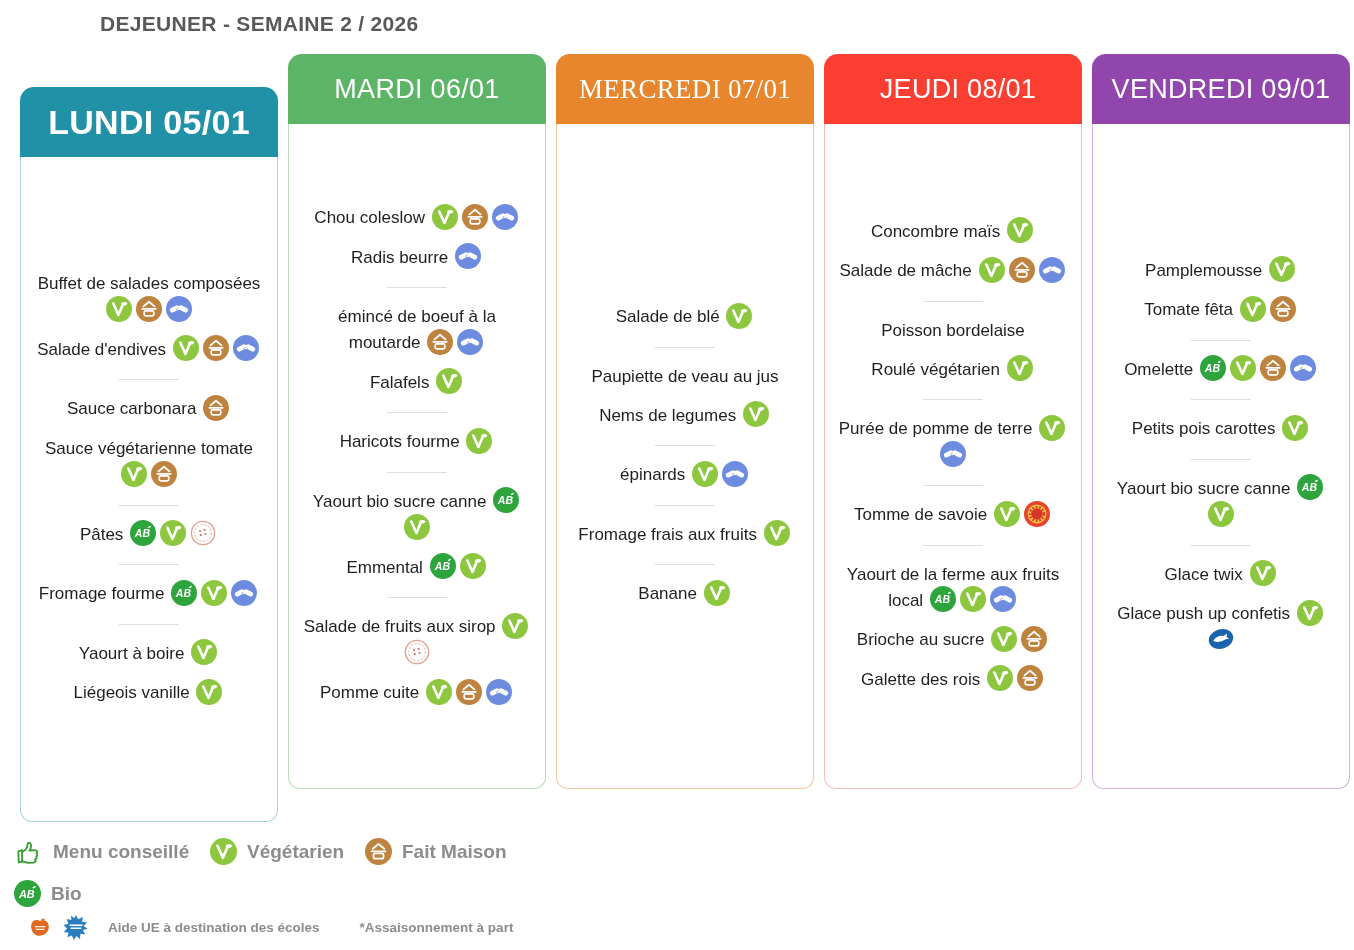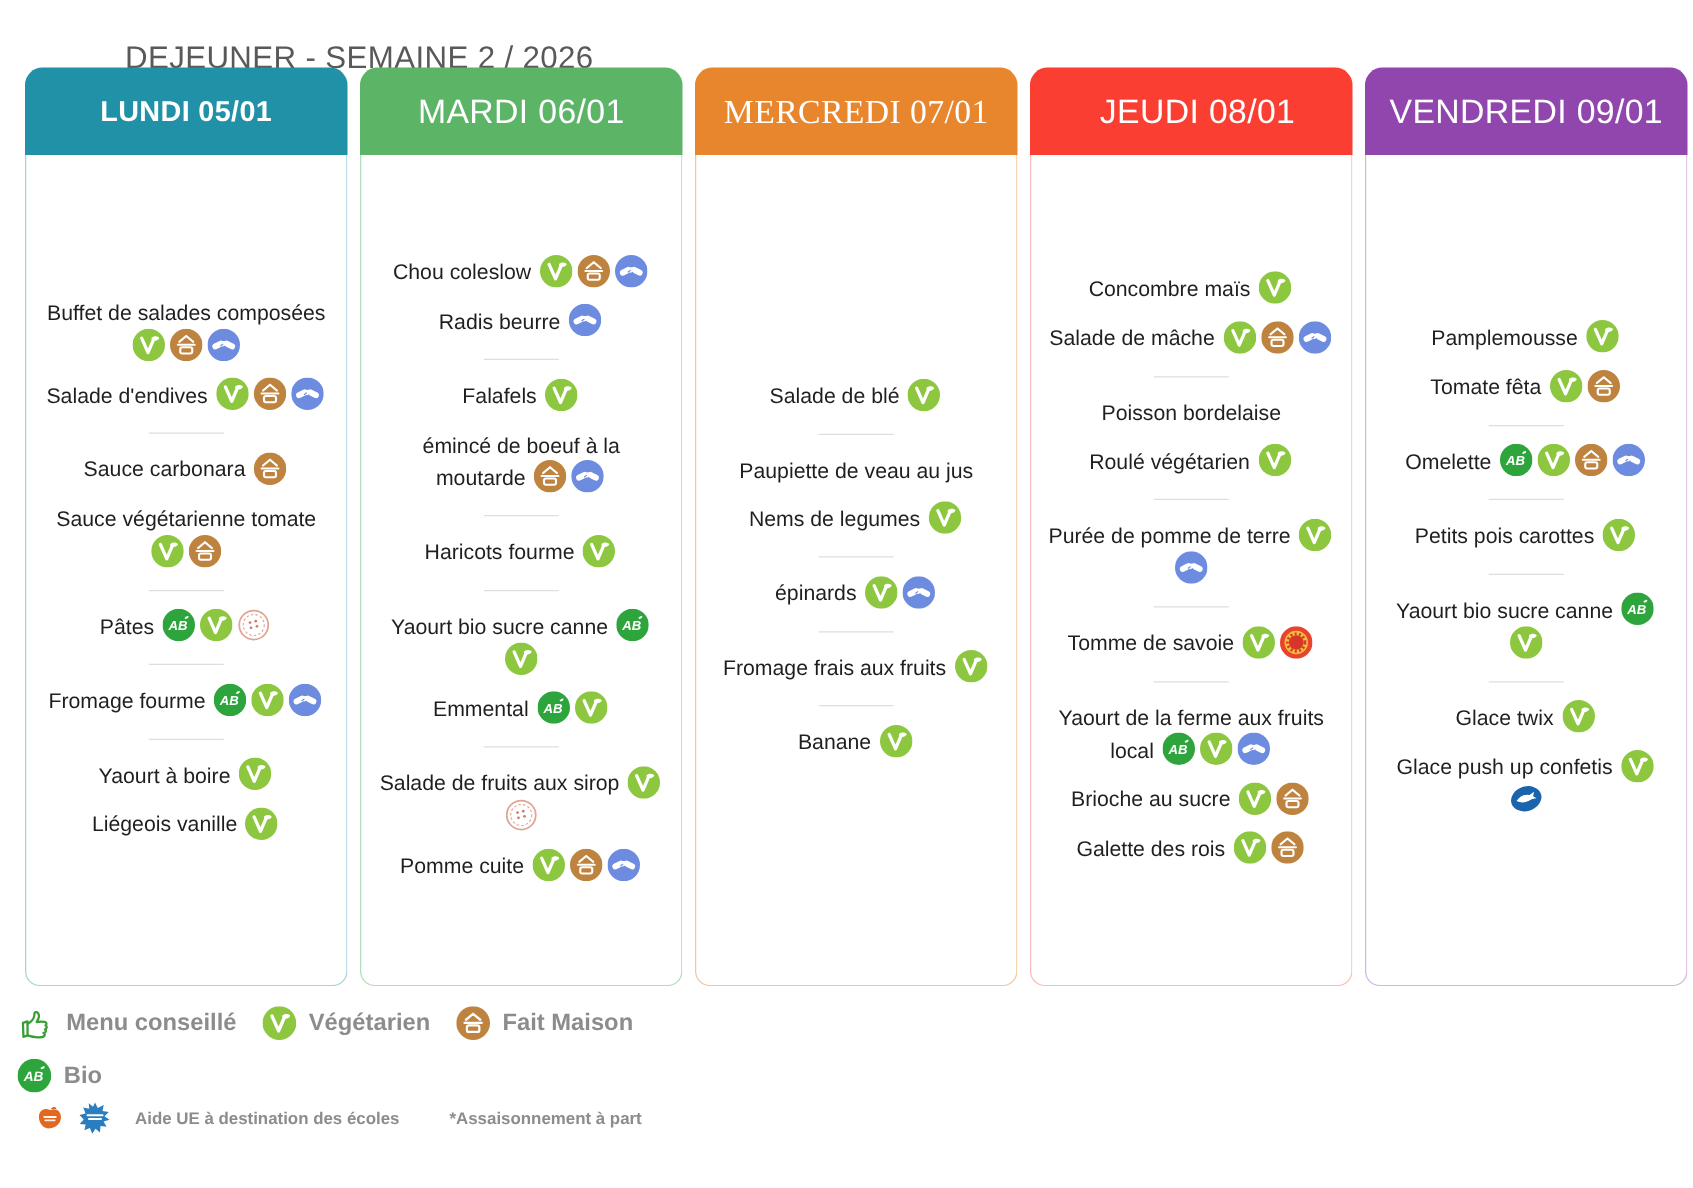--- a/index.html
+++ b/index.html
@@ -1,31 +1,31 @@
 <!DOCTYPE html>
 <html><head>
 <meta charset="utf-8">
 <style>
   html,body{margin:0;padding:0;background:#ffffff;}
   body{width:1354px;height:950px;font-family:"Liberation Sans",sans-serif;overflow:hidden;}
 
   .page-title{
-    padding:32px 0 0 100px;
-    font-size:25px;font-weight:normal;color:#595959;letter-spacing:.3px;
+    padding:12px 0 0 100px;
+    font-size:21px;font-weight:bold;color:#595959;letter-spacing:.3px;
     height:38px;box-sizing:border-box;
   }
 
   .board{display:flex;gap:10px;padding-left:20px;margin-top:16px;}
   .col{width:258px;display:flex;flex-direction:column;box-sizing:border-box;}
   .col-header{
     height:70px;border-radius:14px 14px 0 0;color:#fff;
     display:flex;align-items:center;justify-content:center;
     font-size:27px;letter-spacing:.3px;
   }
-  .col.bold .col-header{font-weight:bold;font-size:23px;}
+  .col.bold .col-header{font-weight:bold;font-size:34px;margin-top:33px;}
   .col-body{
     height:665px;border:1px solid var(--bc);border-top:none;
     border-radius:0 0 12px 12px;box-sizing:border-box;
     display:flex;flex-direction:column;align-items:center;justify-content:center;
     padding:10px 11px;background:#fff;
   }
   .group{display:flex;flex-direction:column;gap:13px;width:100%;}
   .divider{width:60px;height:1px;background:#dedede;margin:16px auto;flex:none;}
   .item{text-align:center;font-size:17px;color:#1f1f1f;line-height:26px;}
   .icon{display:inline-block;width:26px;height:26px;vertical-align:middle;margin:0 2px;position:relative;top:-2px;}
@@ -201,40 +201,40 @@
                   <rect x="12.6" y="10.6" width="9.8" height="4.8" rx="2.4" transform="rotate(28 17.5 13)"></rect>
                   <circle cx="13" cy="12" r="2.2"></circle>
                 </g>
                 <g stroke="#6d8ce0" stroke-width=".9" fill="none">
                   <path d="M10.3 13.8l2.2-1.7M12.2 15.4l2.2-1.7"></path>
                 </g>
               </svg></span></div>
         </div>
         <div class="divider"></div>
         <div class="group">
+          <div class="item"><span>émincé de boeuf à la moutarde </span><span class="icon"><svg viewBox="0 0 26 26">
+                <circle cx="13" cy="13" r="13" fill="#bf8340"></circle>
+                <path d="M7.5 10.4L13 5.8l5.5 4.6" fill="none" stroke="#fff" stroke-width="1.8" stroke-linecap="round" stroke-linejoin="round"></path>
+                <path d="M6.3 12.8h13.4" stroke="#fff" stroke-width="1.7" stroke-linecap="round"></path>
+                <rect x="8.2" y="14.8" width="9.6" height="5" rx="1.6" fill="none" stroke="#fff" stroke-width="1.7"></rect>
+              </svg></span><span class="icon"><svg viewBox="0 0 26 26">
+                <circle cx="13" cy="13" r="13" fill="#6d8ce0"></circle>
+                <g fill="#fff">
+                  <rect x="3.6" y="10.6" width="9.8" height="4.8" rx="2.4" transform="rotate(-28 8.5 13)"></rect>
+                  <rect x="12.6" y="10.6" width="9.8" height="4.8" rx="2.4" transform="rotate(28 17.5 13)"></rect>
+                  <circle cx="13" cy="12" r="2.2"></circle>
+                </g>
+                <g stroke="#6d8ce0" stroke-width=".9" fill="none">
+                  <path d="M10.3 13.8l2.2-1.7M12.2 15.4l2.2-1.7"></path>
+                </g>
+              </svg></span></div>
           <div class="item"><span>Falafels </span><span class="icon"><svg viewBox="0 0 26 26">
                 <circle cx="13" cy="13" r="13" fill="#8dc63f"></circle>
                 <path d="M7.3 7.5L12.4 19L17 8.3" fill="none" stroke="#fff" stroke-width="2.6" stroke-linecap="round" stroke-linejoin="round"></path>
                 <path d="M15.2 7.1c2.9-1.8 5.4-1 6.2.3-1.1 2.4-4 2.8-6.2 1.3z" fill="#fff"></path>
-              </svg></span></div>
-          <div class="item"><span>émincé de boeuf à la moutarde </span><span class="icon"><svg viewBox="0 0 26 26">
-                <circle cx="13" cy="13" r="13" fill="#bf8340"></circle>
-                <path d="M7.5 10.4L13 5.8l5.5 4.6" fill="none" stroke="#fff" stroke-width="1.8" stroke-linecap="round" stroke-linejoin="round"></path>
-                <path d="M6.3 12.8h13.4" stroke="#fff" stroke-width="1.7" stroke-linecap="round"></path>
-                <rect x="8.2" y="14.8" width="9.6" height="5" rx="1.6" fill="none" stroke="#fff" stroke-width="1.7"></rect>
-              </svg></span><span class="icon"><svg viewBox="0 0 26 26">
-                <circle cx="13" cy="13" r="13" fill="#6d8ce0"></circle>
-                <g fill="#fff">
-                  <rect x="3.6" y="10.6" width="9.8" height="4.8" rx="2.4" transform="rotate(-28 8.5 13)"></rect>
-                  <rect x="12.6" y="10.6" width="9.8" height="4.8" rx="2.4" transform="rotate(28 17.5 13)"></rect>
-                  <circle cx="13" cy="12" r="2.2"></circle>
-                </g>
-                <g stroke="#6d8ce0" stroke-width=".9" fill="none">
-                  <path d="M10.3 13.8l2.2-1.7M12.2 15.4l2.2-1.7"></path>
-                </g>
               </svg></span></div>
         </div>
         <div class="divider"></div>
         <div class="group">
           <div class="item"><span>Haricots fourme </span><span class="icon"><svg viewBox="0 0 26 26">
                 <circle cx="13" cy="13" r="13" fill="#8dc63f"></circle>
                 <path d="M7.3 7.5L12.4 19L17 8.3" fill="none" stroke="#fff" stroke-width="2.6" stroke-linecap="round" stroke-linejoin="round"></path>
                 <path d="M15.2 7.1c2.9-1.8 5.4-1 6.2.3-1.1 2.4-4 2.8-6.2 1.3z" fill="#fff"></path>
               </svg></span></div>
         </div>

